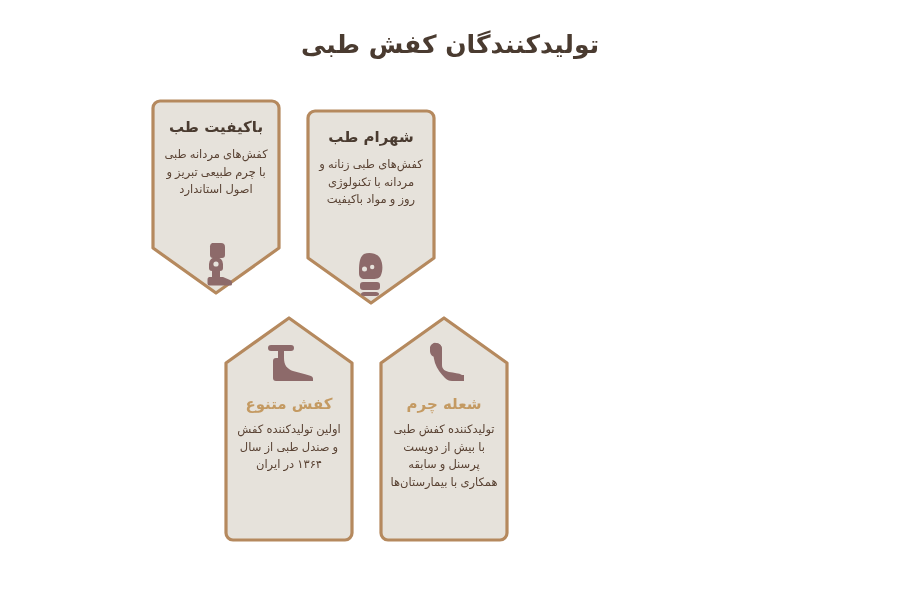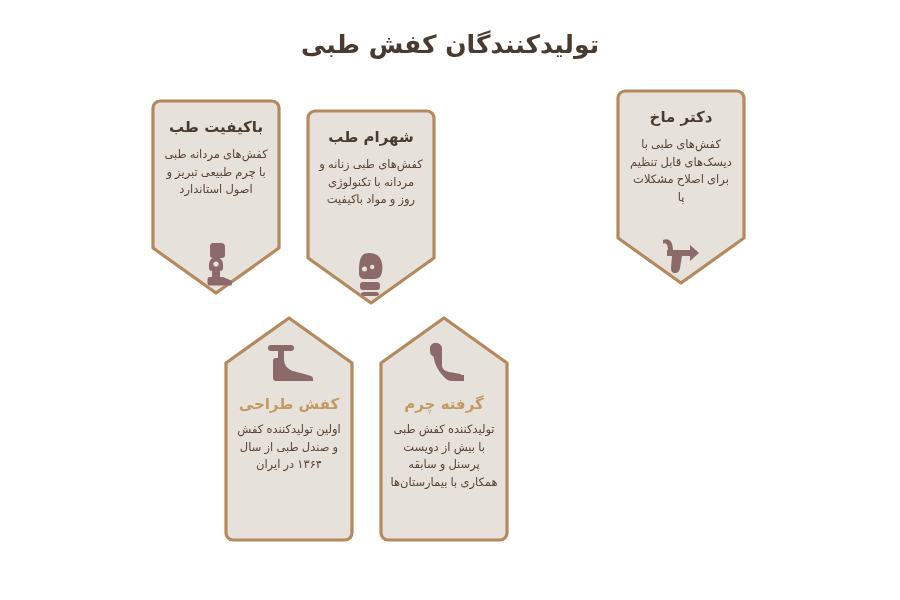--- a/index.html
+++ b/index.html
@@ -162,66 +162,49 @@
           <path d="M6 17 a2.5 2.5 0 1 0 5 0 a2.5 2.5 0 1 0 -5 0" fill="#e6e2db"></path>
           <path d="M14 15 a2.2 2.2 0 1 0 4.4 0 a2.2 2.2 0 1 0 -4.4 0" fill="#e6e2db"></path>
           <path d="M7 30 h14 c2 0 3 1 3 3 v2 c0 2 -1 3 -3 3 h-14 c-2 0 -3 -1 -3 -3 v-2 c0 -2 1 -3 3 -3 z"></path>
           <path d="M8 40 h12 c2 0 3 1 3 2 v0 c0 1 -1 2 -3 2 h-12 c-2 0 -3 -1 -3 -2 c0 -1 1 -2 3 -2 z"></path>
         </svg>
       </div>
     </div>
   </div>
 
 
-  <div class="card top c4">
-    <svg class="card-shape" viewBox="0 0 132 198" preserveAspectRatio="none">
-      <path d="M10 3 H122 A7 7 0 0 1 129 10 V150 L66 195 L3 150 V10 A7 7 0 0 1 10 3 Z" fill="#e6e2db" stroke="#b5895e" stroke-width="3.2" stroke-linejoin="round"></path>
-    </svg>
-    <div class="card-content">
-      <div class="card-heading">دکتر ماخ</div>
-      <div class="card-desc">کفش‌های طبی با دیسک‌های قابل تنظیم برای اصلاح مشکلات پا</div>
-      <div class="card-icon">
-        <svg width="44" height="40" viewBox="0 0 44 40" fill="currentColor">
-          <path d="M4 4 c4 -2 8 0 9 4 c1 3 1 6 1 9 h-5 c0 -3 0 -6 -1 -8 c-1 -2 -3 -2 -4 -1 z"></path>
-          <path d="M8 14 h26 v6 h-26 z"></path>
-          <path d="M31 9 l9 8 l-9 8 v-5 h-5 v-6 h5 z"></path>
-          <path d="M13 20 h10 l-2 12 c-0.5 3 -2 5 -5 5 c-3 0 -4 -2 -4 -5 z"></path>
-        </svg>
-      </div>
-    </div>
-  </div>
 
   <div class="card bottom c5">
     <svg class="card-shape" viewBox="0 0 132 228" preserveAspectRatio="none">
       <path d="M66 3 L129 48 V218 A7 7 0 0 1 122 225 H10 A7 7 0 0 1 3 218 V48 Z" fill="#e6e2db" stroke="#b5895e" stroke-width="3.2" stroke-linejoin="round"></path>
     </svg>
     <div class="card-content">
       <div class="card-icon">
         <svg width="48" height="42" viewBox="0 0 48 42" fill="currentColor">
           <path d="M6 4 h20 a3 3 0 0 1 0 6 h-7 v7 h-6 v-7 h-7 a3 3 0 0 1 0 -6 z"></path>
           <path d="M13 17 h6 c0 7 3 11 9 13 c6 2 13 3 18 5 a3 3 0 0 1 2 3 v2 h-35 z"></path>
           <path d="M11 17 h4 v23 h-4 a3 3 0 0 1 -3 -3 v-17 a3 3 0 0 1 3 -3 z"></path>
         </svg>
       </div>
-      <div class="card-heading">کفش طراحی</div>
+      <div class="card-heading">کفش متنوع</div>
       <div class="card-desc">اولین تولیدکننده کفش و صندل طبی از سال ۱۳۶۴ در ایران</div>
     </div>
   </div>
 
   <div class="card bottom c6">
     <svg class="card-shape" viewBox="0 0 132 228" preserveAspectRatio="none">
       <path d="M66 3 L129 48 V218 A7 7 0 0 1 122 225 H10 A7 7 0 0 1 3 218 V48 Z" fill="#e6e2db" stroke="#b5895e" stroke-width="3.2" stroke-linejoin="round"></path>
     </svg>
     <div class="card-content">
       <div class="card-icon">
         <svg width="42" height="42" viewBox="0 0 42 42" fill="currentColor">
           <path d="M13 2 a6 6 0 0 1 6 6 v16 c0 4 3 6 7 7 c5 1 10 1 13 3 a4 4 0 0 1 2 4 v2 h-12 c-3 0 -5 -1 -7 -3 c-4 -4 -8 -9 -10 -15 c-2 -6 -2 -13 -2 -18 a2 2 0 0 1 3 -2 z"></path>
           <path d="M7 6 a6 6 0 0 1 6 -4 a6 6 0 0 1 6 6 v8 h-6 c-4 0 -6 -3 -6 -6 z"></path>
           <path d="M36 34 h5 v6 h-8 c1 -3 2 -5 3 -6 z"></path>
         </svg>
       </div>
-      <div class="card-heading">گرفته چرم</div>
+      <div class="card-heading">شعله چرم</div>
       <div class="card-desc">تولیدکننده کفش طبی با بیش از دویست پرسنل و سابقه همکاری با بیمارستان‌ها</div>
     </div>
   </div>
 
 
 </div>
 
 </body></html>

